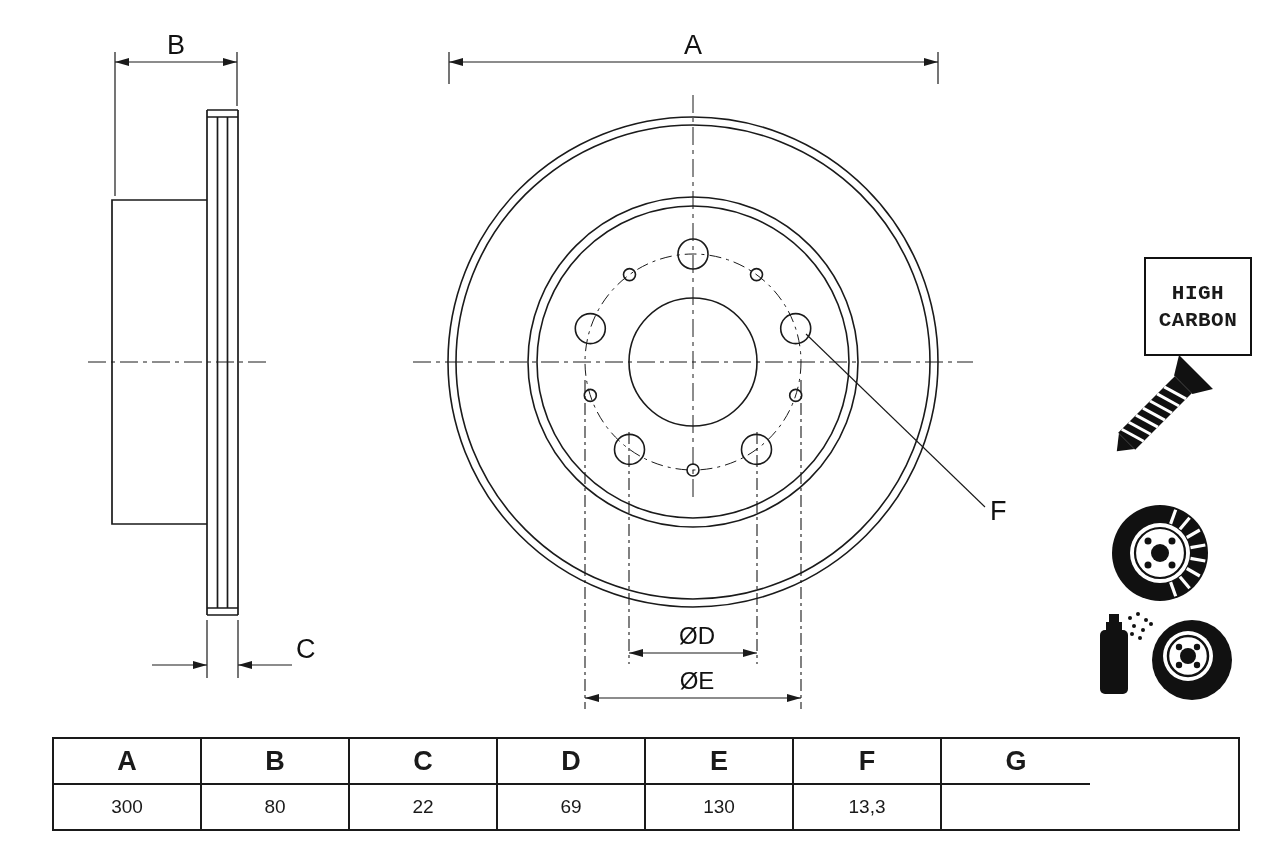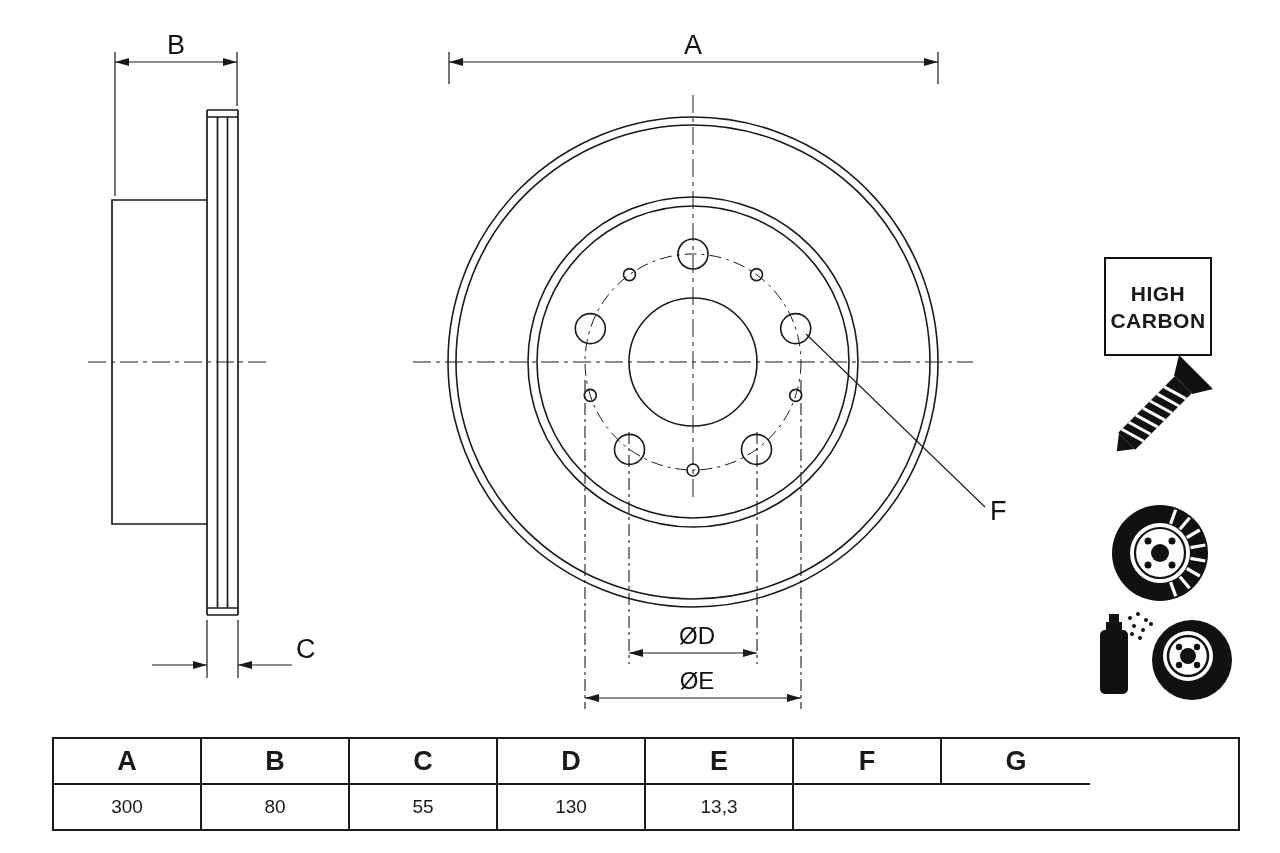--- a/index.html
+++ b/index.html
@@ -6,24 +6,24 @@
   .stage{
     position:relative;width:1280px;height:853px;background:#ffffff;
     font-family:"Liberation Sans",sans-serif;color:#1a1a1a;overflow:hidden;
   }
   svg{position:absolute;left:0;top:0;}
   svg text{fill:#111;font-family:"Liberation Sans",sans-serif;}
   .dim-label{font-size:27px;}
   .dia-label{font-size:24px;}
 
   .badge{
-    position:absolute;left:1104px;top:257px;width:104px;height:95px;
+    position:absolute;left:1144px;top:257px;width:104px;height:95px;
     border:2px solid #111;display:flex;flex-direction:column;
     align-items:center;justify-content:center;
-    font-weight:bold;font-size:21px;line-height:27px;letter-spacing:.5px;
+    font-weight:bold;font-size:21px;line-height:27px;letter-spacing:.5px;font-family:Liberation Mono, monospace;
   }
 
   .spec-table{
     position:absolute;left:52px;top:737px;width:1184px;
     border:2px solid #1a1a1a;background:#fff;
   }
   .spec-row{display:grid;grid-template-columns:repeat(8,1fr);}
   .spec-cell{
     height:44px;display:flex;align-items:center;justify-content:center;
     border-right:2px solid #1a1a1a;font-size:19px;
@@ -198,20 +198,21 @@
       <div class="spec-cell">B</div>
       <div class="spec-cell">C</div>
       <div class="spec-cell">D</div>
       <div class="spec-cell">E</div>
       <div class="spec-cell">F</div>
       <div class="spec-cell">G</div>
     </div>
     <div class="spec-row">
       <div class="spec-cell">300</div>
       <div class="spec-cell">80</div>
-      <div class="spec-cell">55</div>
+      <div class="spec-cell">22</div>
+      <div class="spec-cell">69</div>
       <div class="spec-cell">130</div>
       <div class="spec-cell">13,3</div>
       <div class="spec-cell"></div>
     </div>
   </div>
 
 </div>
 
 </body></html>

